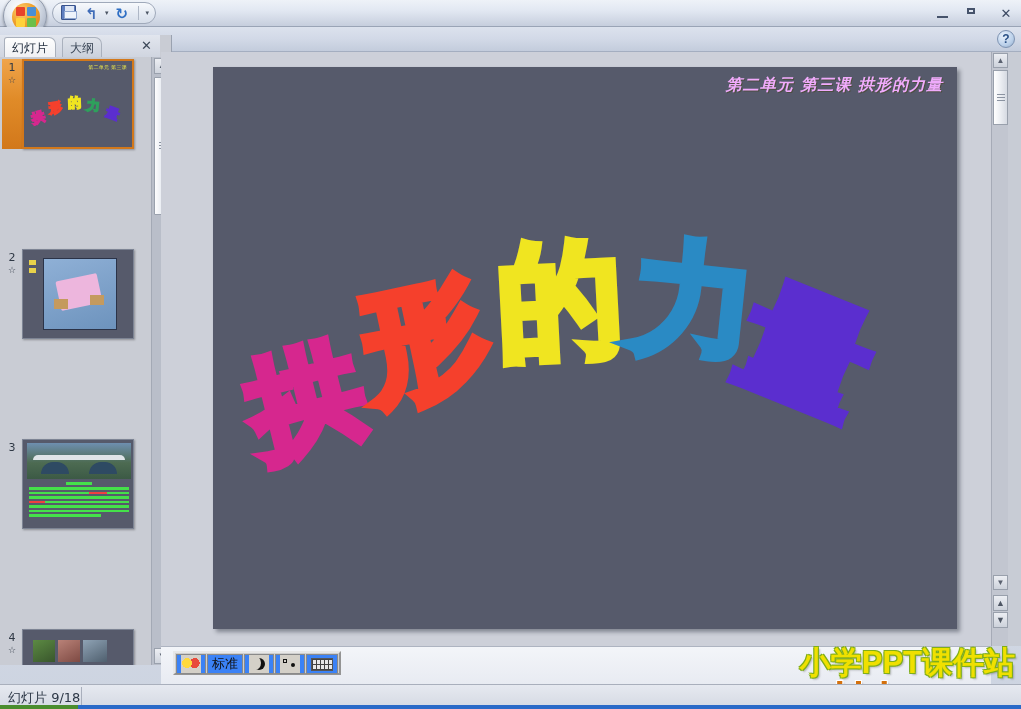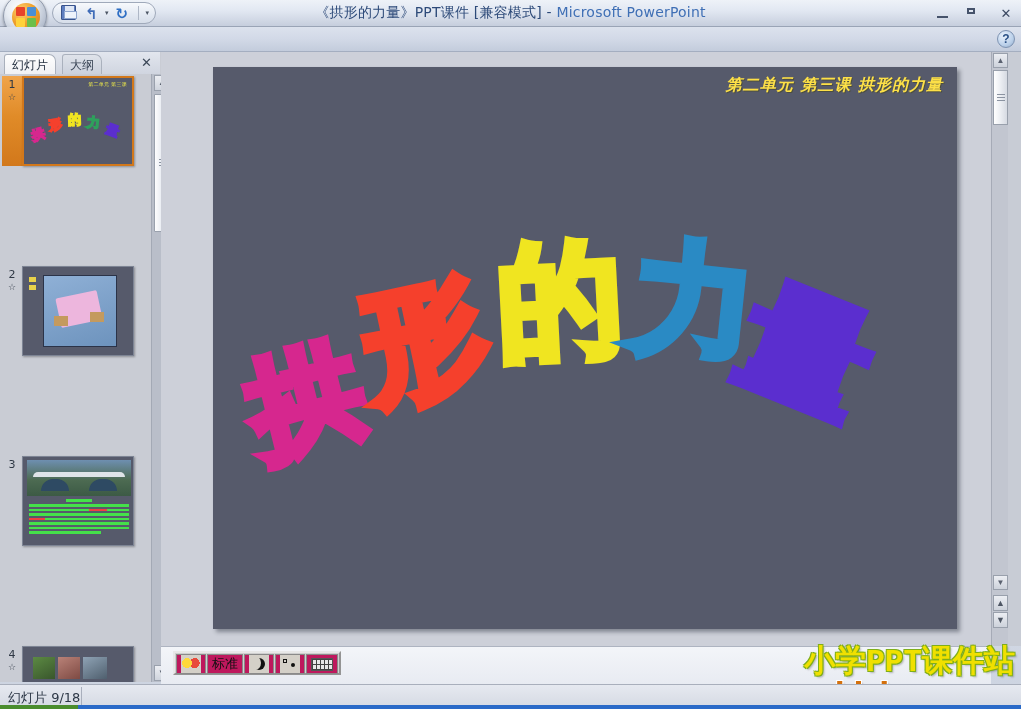--- a/index.html
+++ b/index.html
@@ -84,21 +84,21 @@
   }
   .help-btn {
     position:absolute; right: 6px; top: 3px; width: 18px; height: 18px; border-radius: 50%;
     background: radial-gradient(circle at 35% 30%, #eaf2fc 0%, #bcd1ea 60%, #8fa9c9 100%);
     border: 1px solid #7e93b2; color: #2b5186; font-size: 12px; font-weight: bold;
     text-align:center; line-height: 16px; cursor: pointer;
   }
 
   
   .sidebar {
-    position: absolute; left: 0; top: 52px; width: 172px; height: 630px;
+    position: absolute; left: 0; top: 35px; width: 172px; height: 630px;
     background: #c9ccd4;
     border-right: 1px solid #9aa2b0;
   }
   .side-tabs { position:absolute; left:0; top:0; width:160px; height: 22px;
     background: linear-gradient(180deg,#e2e6ee 0%, #d0d5e0 100%); }
   .stab {
     position:absolute; top: 2px; height: 20px; line-height: 20px; font-size: 12px;
     padding: 0 7px; color:#3b4757; cursor:pointer;
     font-family:"DejaVu Sans","Liberation Sans",sans-serif;
   }
@@ -156,21 +156,21 @@
     position:absolute; left: 161px; top: 52px; width: 830px; height: 594px;
     background: #cdd0d9;
   }
   .slide {
     position:absolute; left: 52px; top: 15px; width: 744px; height: 562px;
     background: #565a6b;
     box-shadow: 3px 3px 4px rgba(40,46,60,.45);
   }
   .slide-header {
     position:absolute; right: 14px; top: 8px; font-size: 16px; font-style: italic;
-    font-weight: bold; color: #fde047; letter-spacing: 1px; white-space: nowrap;
+    font-weight: bold; color: #f0abfc; letter-spacing: 1px; white-space: nowrap;
     font-family:"DejaVu Sans","Liberation Sans",sans-serif;
     text-shadow: 1px 1px 0 rgba(70,70,30,.55);
   }
   .wordart { position:absolute; left: 0; top: 130px; width: 744px; height: 330px; }
   .wordart span {
     position:absolute; font-weight: 900; color: transparent;
     font-family:"DejaVu Sans","Liberation Sans",sans-serif;
     text-shadow: 2px 2px 1px rgba(35,38,50,.45);
   }
   .wa1 { left: 38px;  top: 130px; font-size: 112px; -webkit-text-stroke: 9px #d6278e; transform: rotate(-14deg); }
@@ -204,32 +204,32 @@
     position:absolute; left: 161px; top: 646px; width: 830px; height: 38px;
     background: linear-gradient(180deg,#f3f5f9 0%, #e8ebf2 100%);
     border-top: 1px solid #aeb4c1;
   }
   .ime {
     position:absolute; left: 12px; top: 4px; height: 24px;
     display:flex; align-items:stretch;
     background: #cfcfcf; border: 2px outset #e8e8e8; padding: 1px;
   }
   .ime-cell { display:flex; align-items:center; justify-content:center;
-    background: #be185d; border: 1px solid #8a8a8a; padding: 9px 4px; min-width: 22px;
+    background: #3b82f6; border: 1px solid #8a8a8a; padding: 9px 4px; min-width: 22px;
     font-size: 13px; color:#111; cursor: pointer;
     font-family:"DejaVu Sans","Liberation Sans",sans-serif; }
   .ime-cell + .ime-cell { margin-left: 1px; }
   .ime-icon { width: 20px; height: 18px; position: relative; }
   .kbd { width: 22px; height: 13px; background: #e9e9e9; border:1px solid #555;
      background-image: repeating-linear-gradient(90deg,#444 0 1px,transparent 1px 4px),
                        repeating-linear-gradient(180deg,#444 0 1px,transparent 1px 5px); }
 
   .watermark { position:absolute; right: 6px; top: 646px; width: 380px; height: 60px; text-align: right; }
   .wm1 { font-size: 31px; font-weight: 900; color: #f0e000; letter-spacing: 0px;
-    font-family:Liberation Mono, monospace;
+    font-family:Liberation Sans, sans-serif;
     text-shadow: -1px -1px 0 #7fae1a, 1px -1px 0 #7fae1a, -1px 1px 0 #7fae1a, 1px 1px 0 #7fae1a,
                  2px 2px 2px rgba(0,0,0,.25); line-height: 33px; }
   .wm2 { font-size: 29px; font-weight: 900; color: #d4700d; letter-spacing:-.5px;
     font-family:"DejaVu Sans","Liberation Sans",sans-serif;
     text-shadow: -1px -1px 0 #fff, 1px -1px 0 #fff, -1px 1px 0 #fff, 1px 1px 0 #fff,
                  2px 2px 2px rgba(0,0,0,.2); line-height: 28px; }
 
   .statusbar {
     position:absolute; left: 0; top: 684px; width: 1021px; height: 25px;
     background: linear-gradient(180deg,#e6e9f0 0%, #d4d9e3 100%);
@@ -264,23 +264,20 @@
         <span class="arrow-undo">↰</span>
       </div>
       <span class="mini-caret">▾</span>
       <div class="qat-btn" style="width:15px;">
         <span class="arrow-redo">↻</span>
       </div>
       <div class="qat-sep"></div>
       <span class="mini-caret">▾</span>
     </div>
 
-    <div class="win-title">
-      <span>《拱形的力量》PPT课件 [兼容模式] - </span><span class="app">Microsoft PowerPoint</span>
-    </div>
 
     <div class="wbtns">
       <div class="wbtn min"></div>
       <div class="wbtn restore">
           <i></i>
         </div>
       <div class="wbtn">
           <span>✕</span>
         </div>
     </div>

